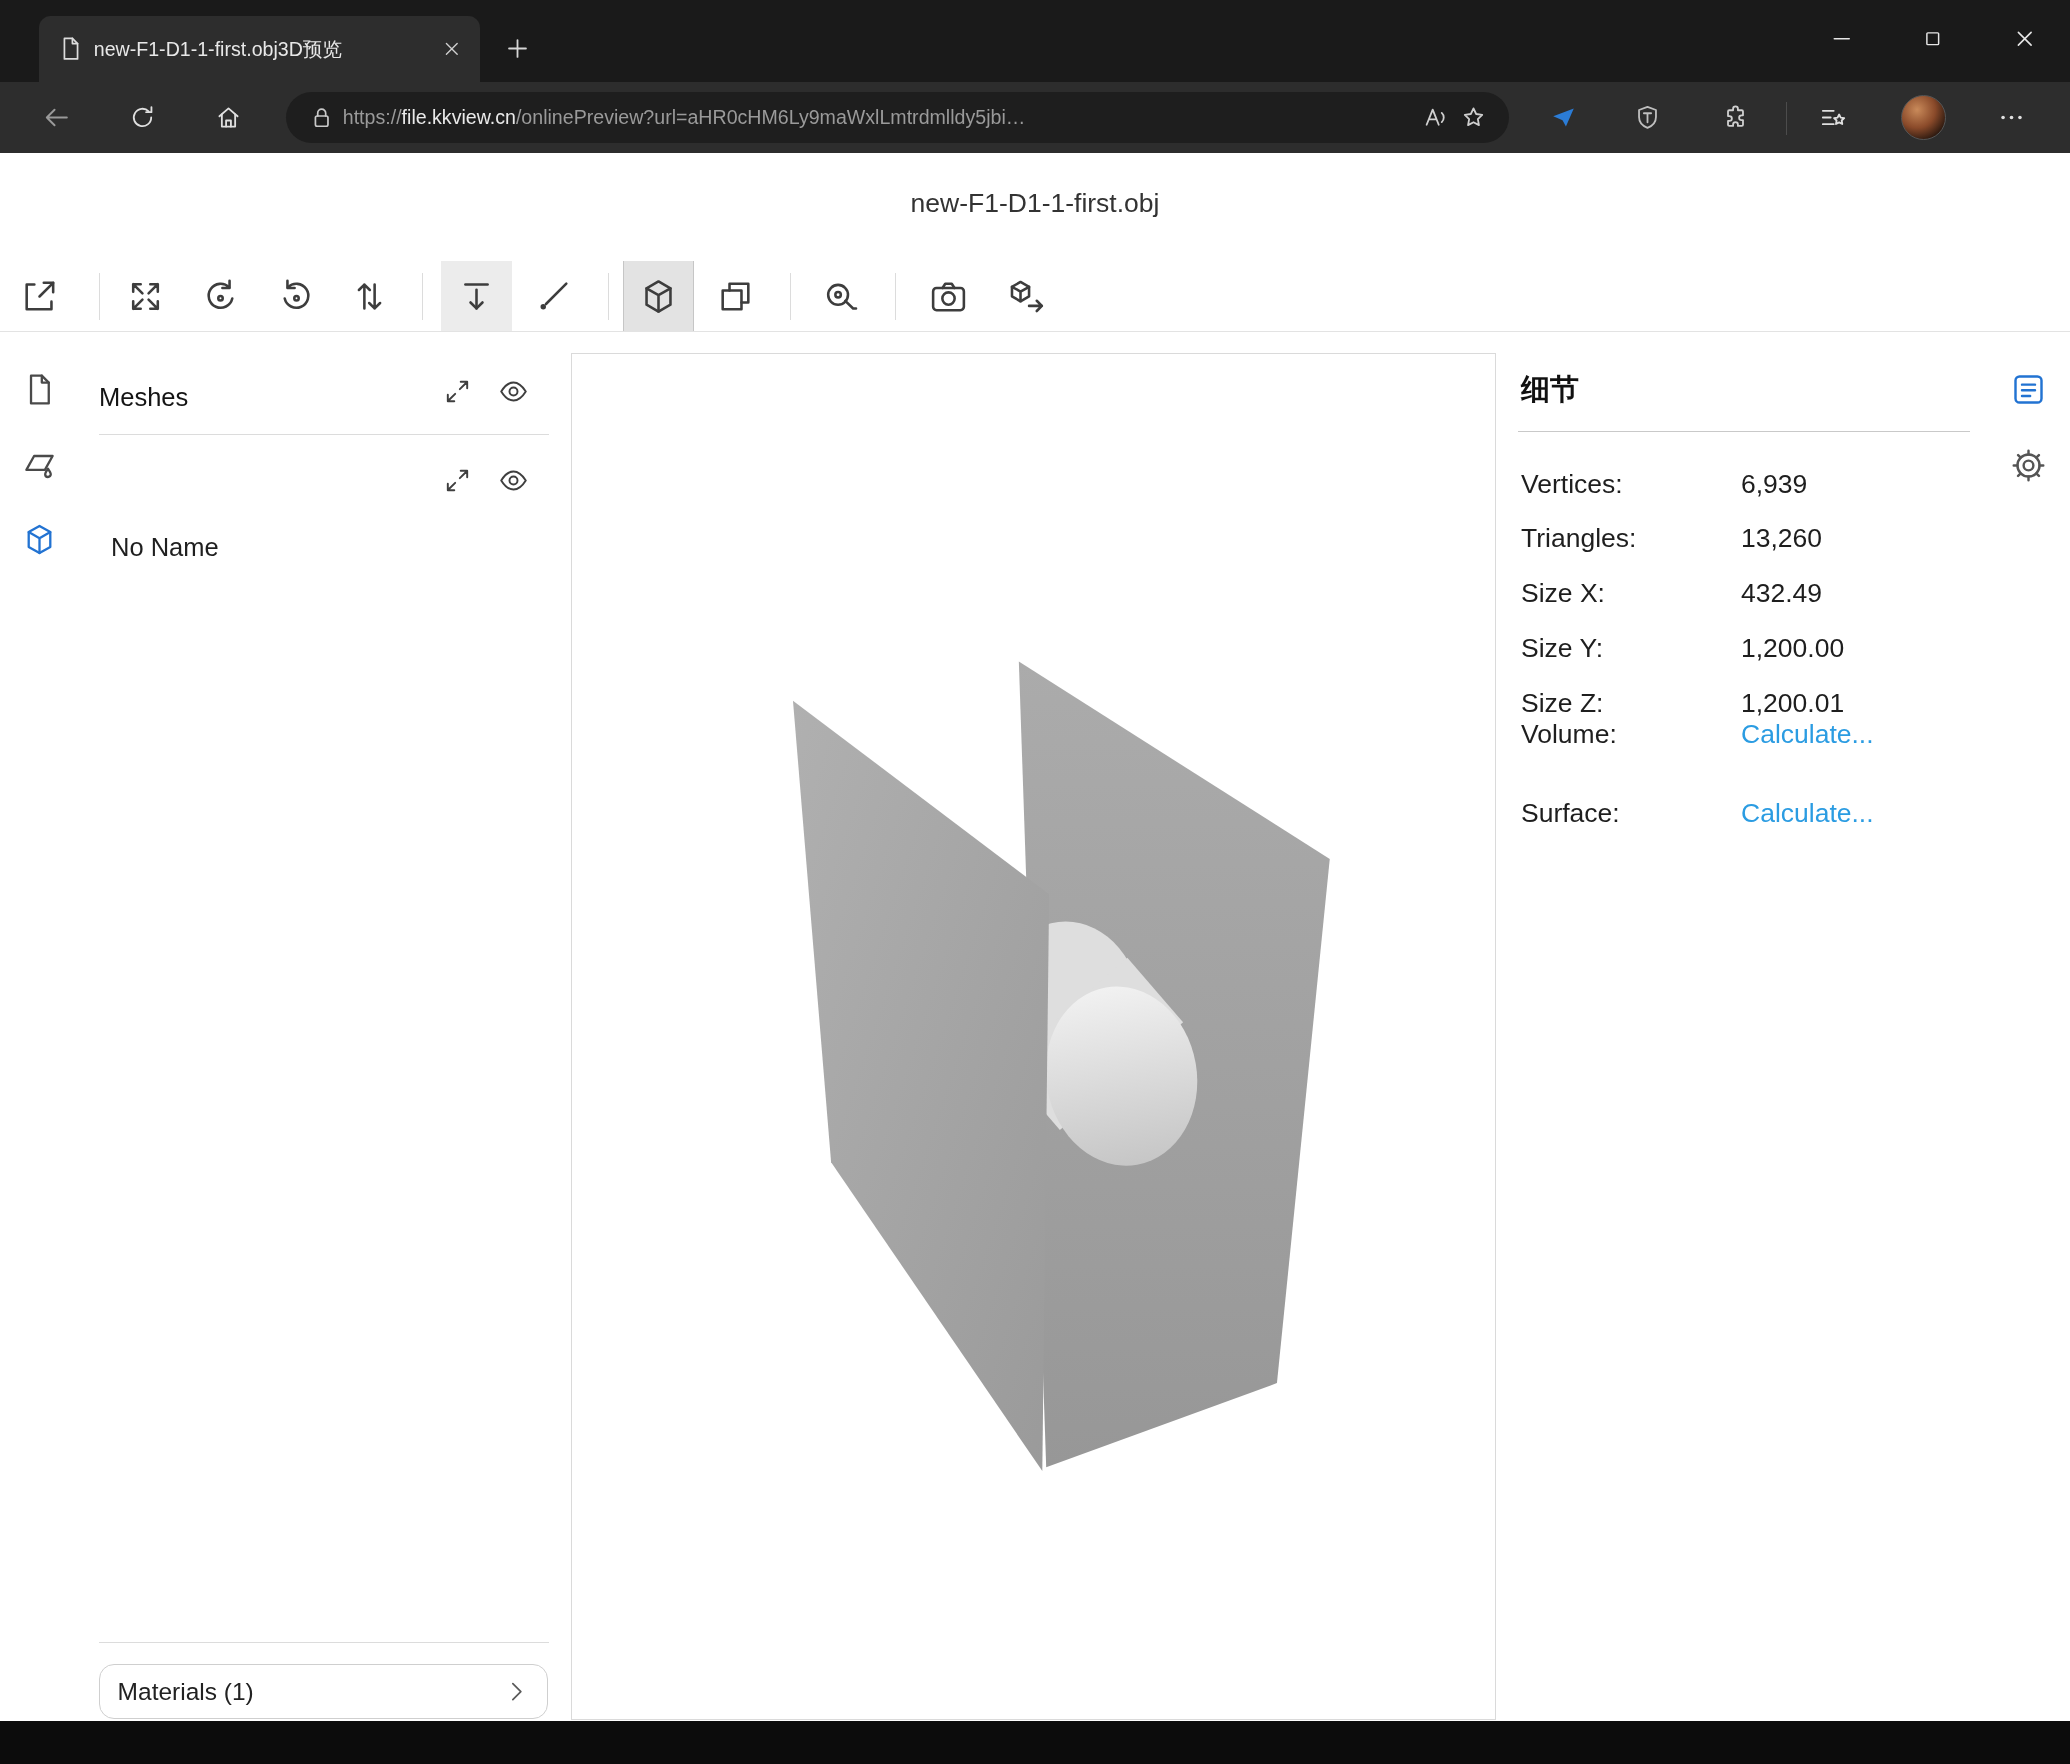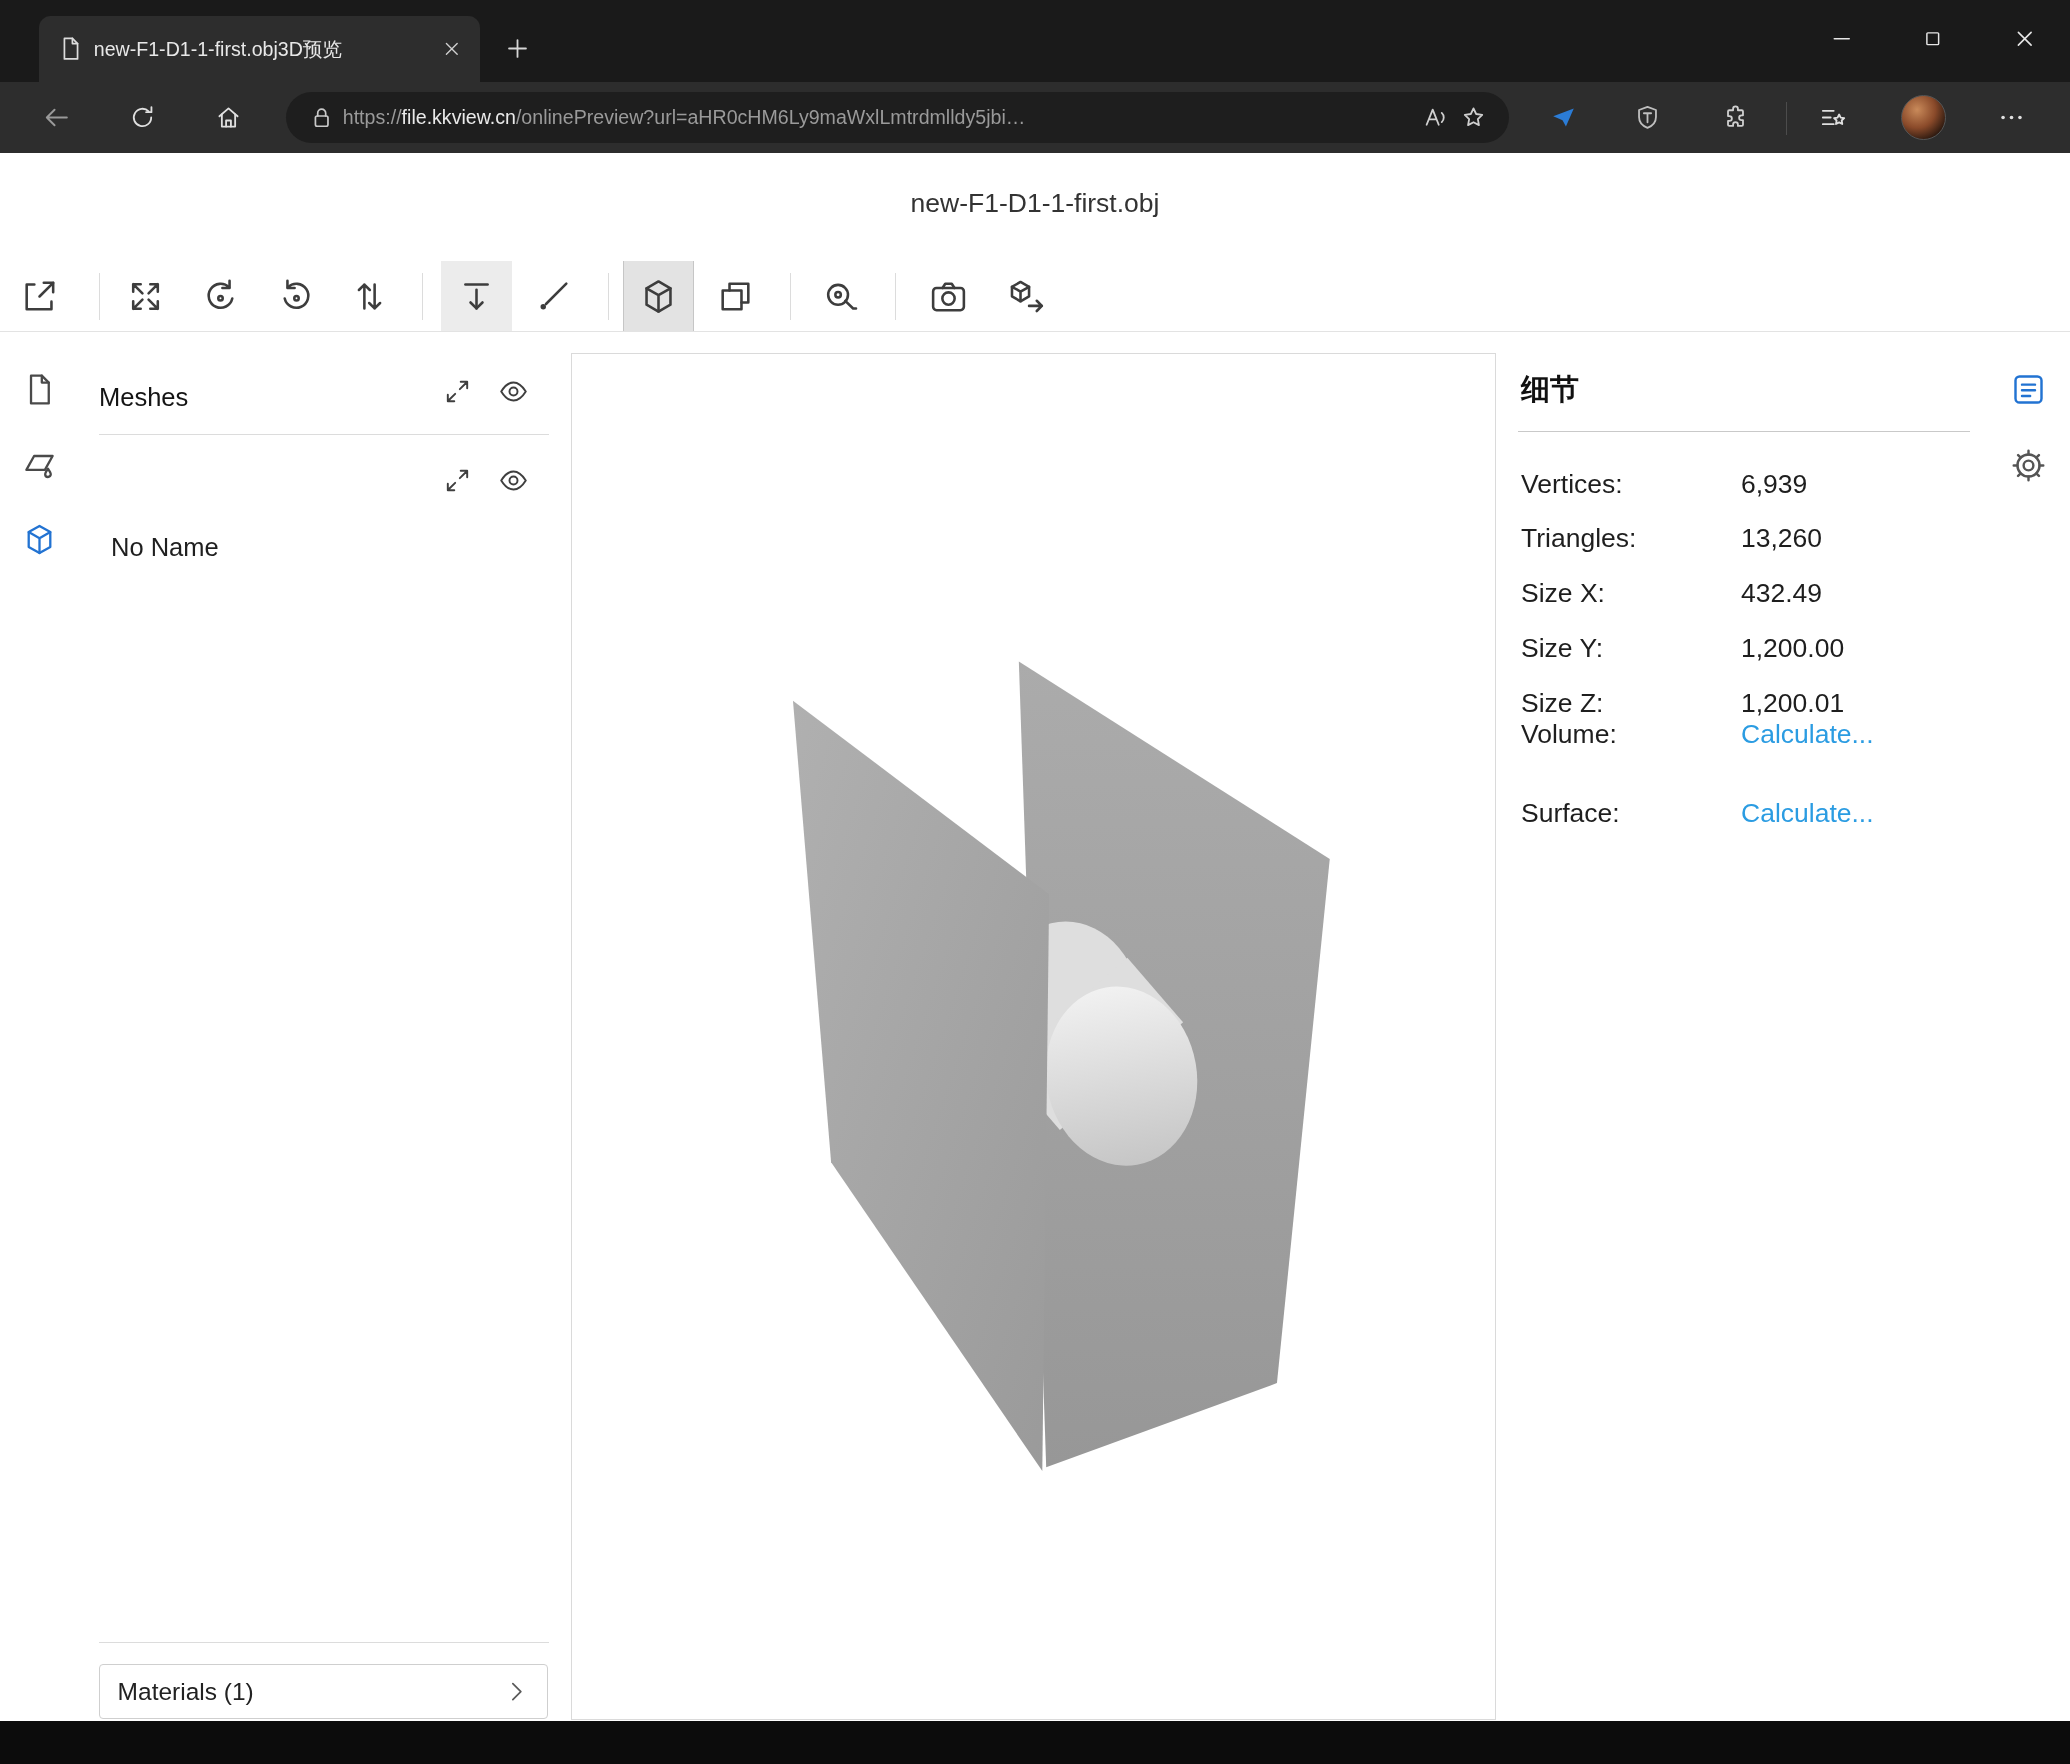--- a/index.html
+++ b/index.html
@@ -46,21 +46,21 @@
   .rail-btn { position:absolute; width:43px; height:43px; display:flex; align-items:center; justify-content:center;
               color:#4a4a4a; cursor:pointer; }
   .rail-btn.active { color:#2273d2; }
 
   .lp-header { position:absolute; left:99px; top:383px; font-size:25.5px; font-weight:500; color:#141414; }
   .icon-btn { position:absolute; width:33px; height:33px; color:#3f3f3f; display:flex; align-items:center; justify-content:center; cursor:pointer; }
   .lp-rule { position:absolute; left:99px; width:450px; height:1px; background:#dcdcdc; }
   .lp-item-label { position:absolute; left:111px; top:486px; font-size:25.5px; color:#1f1f1f; cursor:pointer;margin-top:47px; }
 
   .materials-btn { position:absolute; left:99px; top:1664px; width:449px; height:55px; border:1px solid #cfcfcf;
-                   border-radius:4px; display:flex; align-items:center; padding:0 17.6px; font-size:24.5px; color:#222; cursor:pointer; }
+                   border-radius:15px; display:flex; align-items:center; padding:0 17.6px; font-size:24.5px; color:#222; cursor:pointer; }
   .materials-btn span { flex:1; }
   .materials-btn .chev { width:27.4px; height:27.4px; color:#5a5a5a; }
 
   .viewport { position:absolute; left:571px; top:353px; width:925px; height:1367px; border:1px solid #dadada; background:#fff; cursor:grab; }
   .viewport svg { width:100%; height:100%; display:block; }
 
   .dp-header { position:absolute; left:1521px; top:370px; font-size:29px; font-weight:700; color:#111; }
   .dp-rule { position:absolute; left:1518px; top:431px; width:452px; height:1px; background:#c9c9c9; }
   .d-row { position:absolute; left:1521px; width:451px; height:35px; font-size:26.5px; color:#1e1e1e; }
   .d-label { position:absolute; left:0; top:0; }

